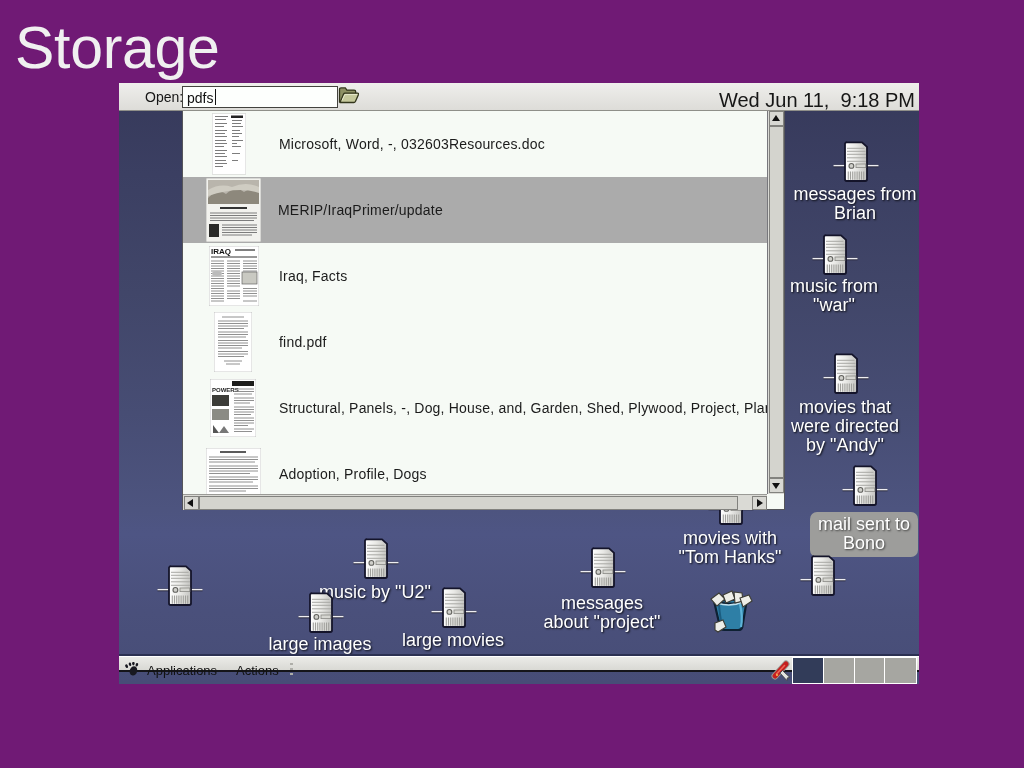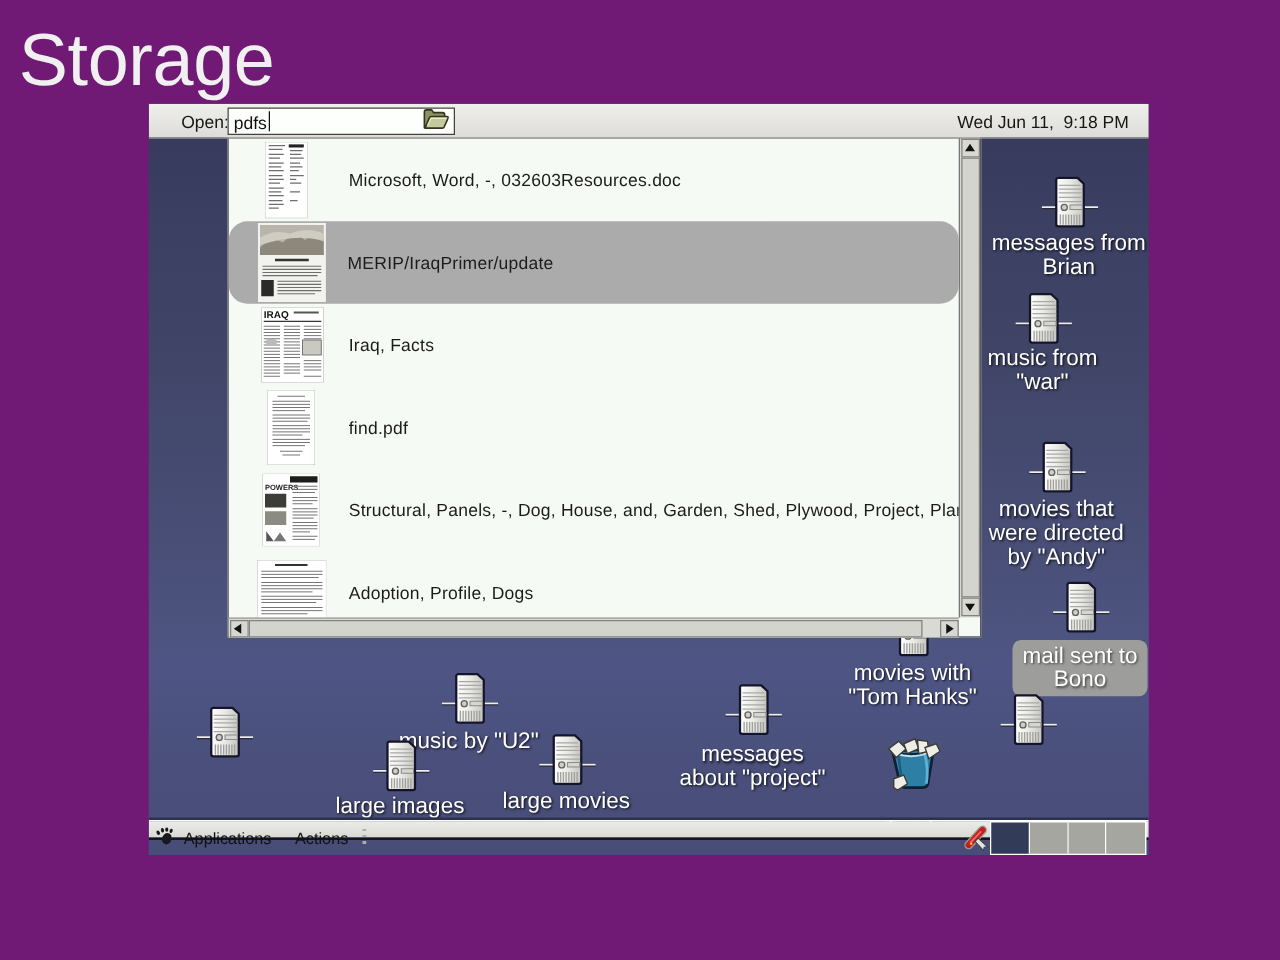--- a/index.html
+++ b/index.html
@@ -6,29 +6,29 @@
   *{-webkit-font-smoothing:antialiased;}
   #screen{position:relative;width:1024px;height:768px;background:#701a75;overflow:hidden;
           font-family:"Liberation Sans",sans-serif;}
   #title{position:absolute;left:15px;top:19px;font-size:59px;line-height:59px;color:#f0f0f0;letter-spacing:-0.3px;}
   #desktop{position:absolute;left:119px;top:83px;width:800px;height:601px;overflow:hidden;
     background:linear-gradient(180deg,#36395a 0%,#3b3f62 15%,#414669 35%,#474d74 55%,#4d547f 71%,#4e5584 75%,#4a507b 88%,#474d77 100%);}
   
   #topbar{position:absolute;left:0;top:0;width:800px;height:27px;
     background:linear-gradient(180deg,#efefec,#dddcd8);border-bottom:1px solid #8f8f89;}
   #openlab{position:absolute;left:26px;top:6px;font-size:14px;color:#161616;}
-  #openinput{position:absolute;left:63px;top:3px;width:154px;height:20px;background:#fdfffd;border:1px solid #43433e;padding-left:26px;}
+  #openinput{position:absolute;left:63px;top:3px;width:154px;height:20px;background:#fdfffd;border:1px solid #43433e;}
   #openinput span{position:absolute;left:4px;top:2.5px;font-size:14px;color:#111;}
   #cursor{position:absolute;left:32px;top:2px;width:1.4px;height:16px;background:#111;}
   #folderbtn{position:absolute;left:219px;top:3px;}
-  #clock{position:absolute;right:16px;top:6px;font-size:14px;color:#161616;}
+  #clock{position:absolute;right:4px;top:6px;font-size:20px;color:#161616;}
   
   #popup{position:absolute;left:63px;top:26px;width:601px;height:399px;background:#f6faf5;border:1px solid #55555a;}
   .row{position:absolute;left:1px;width:583px;height:66px;}
-  .row.sel{background:#ababab;left:0;width:584px;border-radius:15px;}
+  .row.sel{background:#ababab;left:0;width:584px;}
   .thumb{position:absolute;top:50%;transform:translateY(-50%);}
   .rtext{position:absolute;left:95px;top:50%;transform:translateY(-50%);font-size:14px;color:#1b1b1b;white-space:nowrap;letter-spacing:0.2px;}
   
   #vscroll{position:absolute;left:584px;top:0;width:16px;height:384px;background:#dadad5;border-left:1px solid #77777c;}
   #hscroll{position:absolute;left:0px;top:384px;width:584px;height:15px;background:#dadad5;border-top:1px solid #9a9a96;}
   .sbtn{position:absolute;background:#d8d8d3;border:1px solid #82827e;}
   .sthumb{position:absolute;background:#d4d4ce;border:1px solid #82827e;}
   .tri-up{width:0;height:0;border-left:4.5px solid transparent;border-right:4.5px solid transparent;border-bottom:6px solid #111;position:absolute;left:2px;top:3px;}
   .tri-down{width:0;height:0;border-left:4.5px solid transparent;border-right:4.5px solid transparent;border-top:6px solid #111;position:absolute;left:2px;top:4px;}
   .tri-left{width:0;height:0;border-top:4.5px solid transparent;border-bottom:4.5px solid transparent;border-right:6px solid #111;position:absolute;left:2px;top:2px;}

